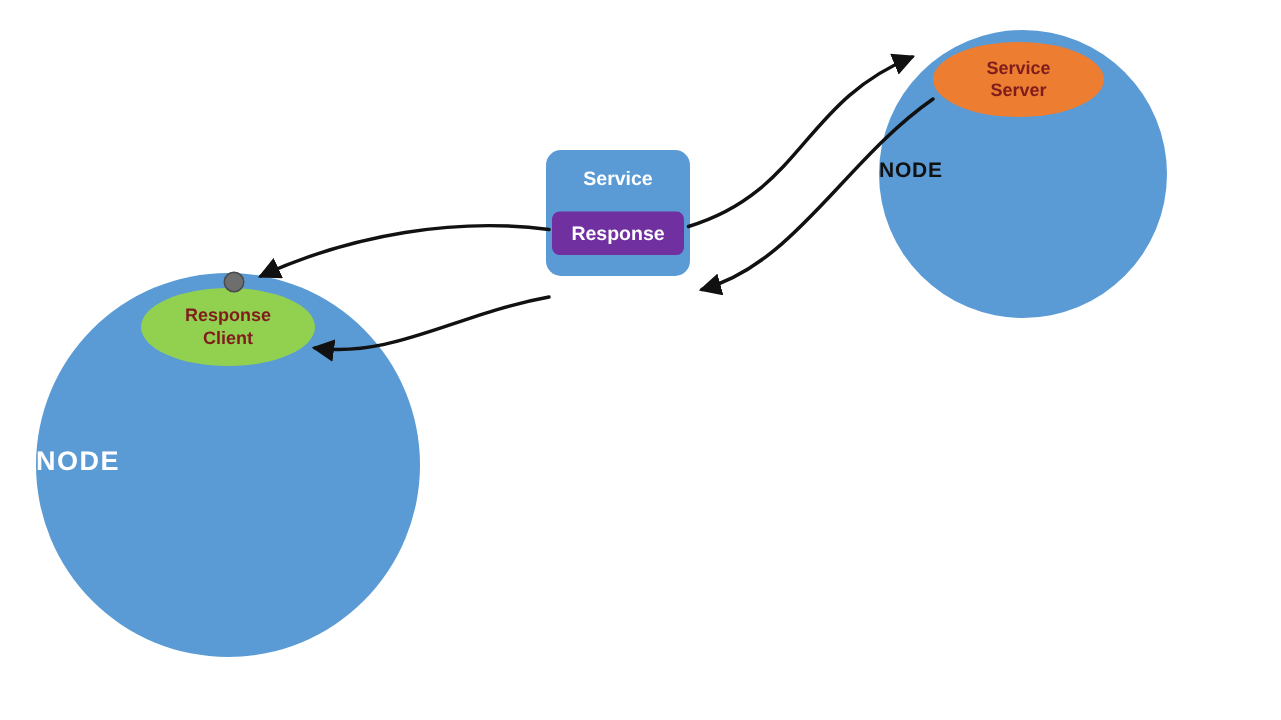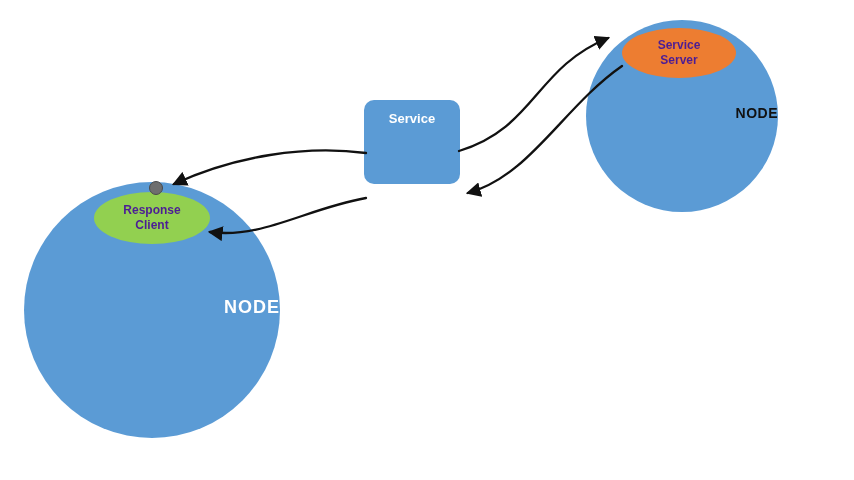--- a/index.html
+++ b/index.html
@@ -9,37 +9,37 @@
   }
   .canvas{
     position:relative;
     width:854px;height:480px;
     background:#ffffff;
     overflow:hidden;
   }
   .circle{
     position:absolute;
     border-radius:50%;
-    display:flex;align-items:center;justify-content:flex-end;
+    display:flex;align-items:center;justify-content:flex-start;
   }
   .circle-left{left:24px;top:182px;width:256px;height:256px;}
   .circle-right{left:586px;top:20px;width:192px;height:192px;}
   .node-label{
     font-weight:bold;
     text-align:center;
     user-select:none;
   }
   .node-label-left{color:#ffffff;font-size:18px;letter-spacing:1px;margin-top:-6px;}
   .node-label-right{color:#111111;font-size:14px;letter-spacing:0.5px;margin-top:-6px;}
   .ellipse{
     position:absolute;
     border-radius:50%;
     display:flex;align-items:center;justify-content:center;
     text-align:center;
-    color:#4c1d95;
+    color:#7f1d1d;
     font-weight:bold;
     font-size:12px;
     line-height:1.25;
   }
   .ellipse-client{left:94px;top:192px;width:116px;height:52px;}
   .ellipse-server{left:622px;top:28px;width:114px;height:50px;}
   .ellipse .wrap{width:62px;}
   .service-box{
     position:absolute;
     left:364px;top:100px;width:96px;height:84px;
@@ -87,20 +87,23 @@
   <div class="ellipse ellipse-client" style="background-color: rgb(146, 208, 80);">
     <div class="wrap">Response Client</div>
   </div>
 
   <div class="ellipse ellipse-server" style="background-color: rgb(237, 125, 49);">
     <div class="wrap">Service Server</div>
   </div>
 
   <div class="service-box" style="background-color: rgb(91, 155, 213);">
     <div class="service-title">Service</div>
+    <div class="pill pill-response" style="background-color: rgb(112, 48, 160);">
+      <span>Response</span>
+    </div>
   </div>
 
   <svg class="arrows" viewBox="0 0 854 480" xmlns="http://www.w3.org/2000/svg">
     <defs>
       <marker id="arrow" viewBox="0 0 10 10" refX="8.5" refY="5" markerWidth="6.5" markerHeight="6.5" orient="auto-start-reverse">
         <path d="M0 0 L10 5 L0 10 z" fill="#111111"></path>
       </marker>
     </defs>
     <path d="M 366 153 C 305 145, 235 156, 174 184" fill="none" stroke-width="2.3" stroke-linecap="round" marker-end="url(#arrow)" stroke="#111111"></path>
     <path d="M 459 151 C 535 128, 535 68, 608 38" fill="none" stroke-width="2.3" stroke-linecap="round" marker-end="url(#arrow)" stroke="#111111"></path>

